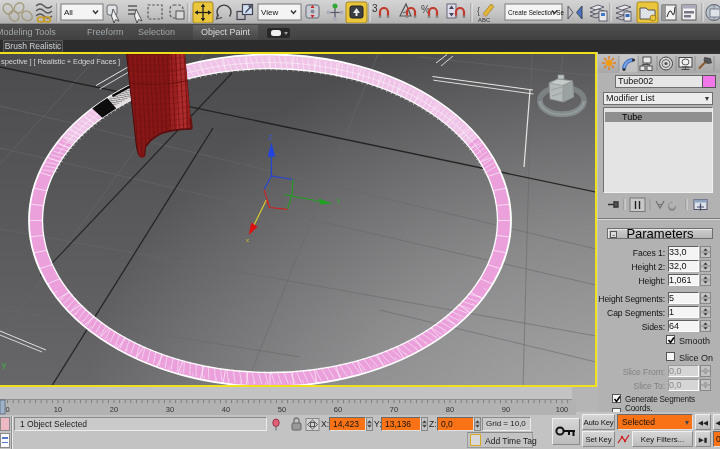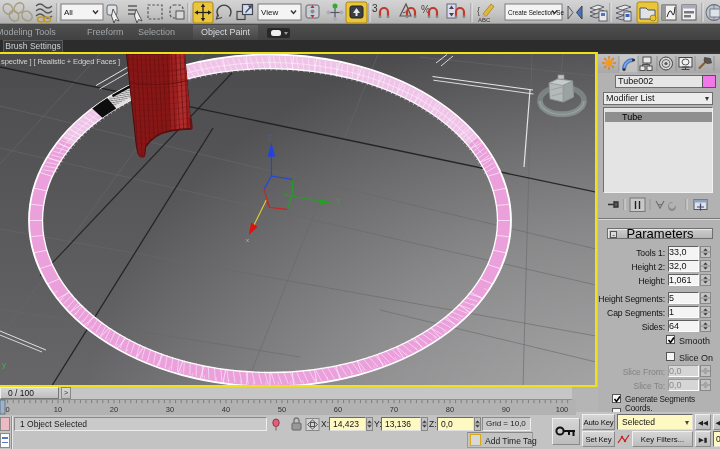--- a/index.html
+++ b/index.html
@@ -1,19 +1,19 @@
 <!DOCTYPE html>
 <html><head><meta charset="utf-8">
 <style>
 html,body{margin:0;padding:0;}
 *{box-sizing:border-box;}
 #root{position:relative;width:720px;height:449px;overflow:hidden;font-family:"Liberation Sans",sans-serif;background:#c3c3c3;}
 .abs{position:absolute;}
 .sunk{position:absolute;background:#cacaca;border-top:1px solid #8a8a8a;border-left:1px solid #8a8a8a;border-bottom:1px solid #ededed;border-right:1px solid #ededed;font-size:8.5px;color:#1a1a1a;}
-.winp{position:absolute;background:#fef9c3;border-top:1px solid #6a6a6a;border-left:1px solid #6a6a6a;border-bottom:1px solid #e0e0e0;border-right:1px solid #e0e0e0;font-size:8.5px;color:#111;}
+.winp{position:absolute;background:#f97316;border-top:1px solid #6a6a6a;border-left:1px solid #6a6a6a;border-bottom:1px solid #e0e0e0;border-right:1px solid #e0e0e0;font-size:8.5px;color:#111;}
 .rbut{position:absolute;background:linear-gradient(#d6d6d6,#bcbcbc);border:1px solid #8a8a8a;border-top-color:#efefef;border-left-color:#efefef;font-size:8px;color:#111;text-align:center;}
 .lbl{position:absolute;font-size:8.5px;color:#1a1a1a;}
 .plbl{position:absolute;font-size:8.6px;color:#111;text-align:right;letter-spacing:-0.1px;}
 .pfld{position:absolute;background:#f4f4f4;border-top:1px solid #5f5f5f;border-left:1px solid #5f5f5f;border-bottom:1px solid #fdfdfd;border-right:1px solid #fdfdfd;font-size:9px;color:#111;}
 .dfld{background:#d6d6d6;color:#8a8a8a;border-top-color:#9a9a9a;border-left-color:#9a9a9a;}
 .spin{position:absolute;width:11px;background:#c2c2c2;border:1px solid #888;}
 </style></head>
 <body>
 <div id="root">
 <div class="abs" style="left:0;top:0;width:720px;height:25px;background:linear-gradient(#d4d4d4,#c4c4c4 55%,#aeaeae)">
@@ -149,21 +149,21 @@
   <span class="abs" style="left:-4px;top:2px">Modeling Tools</span>
   <span class="abs" style="left:87px;top:2px">Freeform</span>
   <span class="abs" style="left:138px;top:2px">Selection</span>
   <div class="abs" style="left:193px;top:0;width:65px;height:15px;background:linear-gradient(#646464,#454545);color:#d6dade;text-align:center;line-height:15px">Object Paint</div>
   <div class="abs" style="left:267px;top:3px;width:23px;height:10px;background:#282828;border-radius:2px">
         <div class="abs" style="left:4px;top:2px;width:10px;height:6px;background:#f0f0f0;border-radius:2.5px"></div>
         <div class="abs" style="left:16.5px;top:3.5px;width:0;height:0;border-left:2.8px solid transparent;border-right:2.8px solid transparent;border-top:3.5px solid #999"></div>
       </div>
 </div>
 <div class="abs" style="left:0;top:40px;width:720px;height:12px;background:#2c2c2c">
-  <div class="abs" style="left:3px;top:0;width:60px;height:12px;background:#3a3a3a;border:1px solid #5a5a5a;border-bottom:none;color:#ccd0d4;font-size:8.5px;text-align:center;line-height:11px">Brush Settings</div>
+  <div class="abs" style="left:3px;top:0;width:60px;height:12px;background:#3a3a3a;border:1px solid #5a5a5a;border-bottom:none;color:#ccd0d4;font-size:8.5px;text-align:center;line-height:11px">Brush Realistic</div>
 </div>
 <div class="abs" style="left:0;top:52px">
       <svg width="597" height="335" style="display:block">
         <defs>
           <linearGradient id="vbg" x1="0" y1="0" x2="0" y2="1">
             <stop offset="0" stop-color="#4b4b4d"></stop>
             <stop offset="1" stop-color="#676769"></stop>
           </linearGradient>
           <radialGradient id="glow" cx="0.5" cy="0.5" r="0.5">
             <stop offset="0" stop-color="#ffffff" stop-opacity="0.45"></stop>
@@ -326,21 +326,21 @@
           <rect x="96" y="2.5" width="13" height="3" fill="#8fa3c0"></rect>
           <path d="M99 10 L106 10 M102.5 6.5 L102.5 13.5" stroke="#446" stroke-width="1.2"></path>
         </svg>
       </div>
       <div class="abs" style="left:0;top:166px;width:122px;height:2px;border-top:1px solid #787878;border-bottom:1px solid #d8d8d8"></div>
     </div>
 <div class="abs" style="left:607px;top:228px;width:106px;height:11px;background:linear-gradient(#cecece,#b6b6b6);border:1px solid #6e6e6e;box-shadow:inset 1px 1px 0 #e8e8e8">
       <div class="abs" style="left:2px;top:1.5px;width:7px;height:7px;background:#dcdcdc;border:1px solid #555;font-size:8px;line-height:5px;text-align:center;color:#111">-</div>
       <div style="width:100%;text-align:center;font-size:13px;color:#000;line-height:10px">Parameters</div>
     </div>
-    <div class="plbl" style="left:555px;top:247.5px;width:110px">Tools 1:</div>
+    <div class="plbl" style="left:555px;top:247.5px;width:110px">Faces 1:</div>
     <div class="pfld" style="left:668px;top:246px;width:31px;height:18px;line-height:10px">33,0</div>
     <div class="spin" style="left:700px;top:246px;height:12px;width:11px">
       <svg width="9" height="10" style="display:block">
         <line x1="0" y1="5.0" x2="9" y2="5.0" stroke="#8a8a8a"></line>
         <path d="M4.5 1.4 L2.3 3.8 L6.7 3.8 Z" fill="#333"></path>
         <path d="M4.5 8.6 L2.3 6.2 L6.7 6.2 Z" fill="#333"></path>
       </svg>
     </div>
     <div class="plbl" style="left:555px;top:261.5px;width:110px">Height 2:</div>
     <div class="pfld" style="left:668px;top:260px;width:31px;height:12px;line-height:10px">32,0</div>
@@ -417,24 +417,20 @@
     </div>
     <div class="abs" style="left:612px;top:394px;width:9px;height:9px;background:#f6f6f6;border:1px solid #555">
       <svg width="9" height="9" style="display:block">
         <path d="M1.5 4 L3.5 6.5 L7 1.5" stroke="#000" stroke-width="1.6" fill="none"></path>
       </svg>
     </div>
     <div class="lbl" style="left:625px;top:394.5px;font-size:8.2px;letter-spacing:-0.2px">Generate Segments Coords.</div>
     <div class="abs" style="left:612px;top:408px;width:9px;height:9px;background:#f6f6f6;border:1px solid #555">
       <svg width="9" height="9" style="display:block"></svg>
     </div>
-<div class="abs" style="left:0;top:387px;width:576px;height:12px;background:#c6c6c6">
-  <div class="abs" style="left:0;top:0;width:59px;height:12px;background:linear-gradient(#d8d8d8,#bdbdbd);border:1px solid #777;border-top-color:#eee;border-left-color:#eee;font-size:8.5px;color:#111;text-align:left;padding-left:7px;line-height:10px">0 / 100</div>
-  <div class="abs" style="left:61px;top:0;width:10px;height:12px;background:linear-gradient(#d8d8d8,#bdbdbd);border:1px solid #888;font-size:7px;color:#333;text-align:center;line-height:10px">&gt;</div>
-</div>
 <div class="abs" style="left:572px;top:387px;width:26px;height:28px;background:#b5b5b5"></div>
 <div class="abs" style="left:0;top:399px;width:576px;height:16px">
       <svg width="576" height="16" style="display:block">
         <rect x="0" y="0" width="576" height="16" fill="#b2b2b2"></rect>
         <rect x="0" y="0" width="572" height="1" fill="#8e8e8e"></rect>
         <path d="M2.0 1 L2.0 4.2M7.6 1 L7.6 4.2M13.2 1 L13.2 4.2M18.8 1 L18.8 4.2M24.4 1 L24.4 4.2M30.0 1 L30.0 4.2M35.6 1 L35.6 4.2M41.2 1 L41.2 4.2M46.8 1 L46.8 4.2M52.4 1 L52.4 4.2M58.0 1 L58.0 4.2M63.6 1 L63.6 4.2M69.2 1 L69.2 4.2M74.8 1 L74.8 4.2M80.4 1 L80.4 4.2M86.0 1 L86.0 4.2M91.6 1 L91.6 4.2M97.2 1 L97.2 4.2M102.8 1 L102.8 4.2M108.4 1 L108.4 4.2M114.0 1 L114.0 4.2M119.6 1 L119.6 4.2M125.2 1 L125.2 4.2M130.8 1 L130.8 4.2M136.4 1 L136.4 4.2M142.0 1 L142.0 4.2M147.6 1 L147.6 4.2M153.2 1 L153.2 4.2M158.8 1 L158.8 4.2M164.4 1 L164.4 4.2M170.0 1 L170.0 4.2M175.6 1 L175.6 4.2M181.2 1 L181.2 4.2M186.8 1 L186.8 4.2M192.4 1 L192.4 4.2M198.0 1 L198.0 4.2M203.6 1 L203.6 4.2M209.2 1 L209.2 4.2M214.8 1 L214.8 4.2M220.4 1 L220.4 4.2M226.0 1 L226.0 4.2M231.6 1 L231.6 4.2M237.2 1 L237.2 4.2M242.8 1 L242.8 4.2M248.4 1 L248.4 4.2M254.0 1 L254.0 4.2M259.6 1 L259.6 4.2M265.2 1 L265.2 4.2M270.8 1 L270.8 4.2M276.4 1 L276.4 4.2M282.0 1 L282.0 4.2M287.6 1 L287.6 4.2M293.2 1 L293.2 4.2M298.8 1 L298.8 4.2M304.4 1 L304.4 4.2M310.0 1 L310.0 4.2M315.6 1 L315.6 4.2M321.2 1 L321.2 4.2M326.8 1 L326.8 4.2M332.4 1 L332.4 4.2M338.0 1 L338.0 4.2M343.6 1 L343.6 4.2M349.2 1 L349.2 4.2M354.8 1 L354.8 4.2M360.4 1 L360.4 4.2M366.0 1 L366.0 4.2M371.6 1 L371.6 4.2M377.2 1 L377.2 4.2M382.8 1 L382.8 4.2M388.4 1 L388.4 4.2M394.0 1 L394.0 4.2M399.6 1 L399.6 4.2M405.2 1 L405.2 4.2M410.8 1 L410.8 4.2M416.4 1 L416.4 4.2M422.0 1 L422.0 4.2M427.6 1 L427.6 4.2M433.2 1 L433.2 4.2M438.8 1 L438.8 4.2M444.4 1 L444.4 4.2M450.0 1 L450.0 4.2M455.6 1 L455.6 4.2M461.2 1 L461.2 4.2M466.8 1 L466.8 4.2M472.4 1 L472.4 4.2M478.0 1 L478.0 4.2M483.6 1 L483.6 4.2M489.2 1 L489.2 4.2M494.8 1 L494.8 4.2M500.4 1 L500.4 4.2M506.0 1 L506.0 4.2M511.6 1 L511.6 4.2M517.2 1 L517.2 4.2M522.8 1 L522.8 4.2M528.4 1 L528.4 4.2M534.0 1 L534.0 4.2M539.6 1 L539.6 4.2M545.2 1 L545.2 4.2M550.8 1 L550.8 4.2M556.4 1 L556.4 4.2M562.0 1 L562.0 4.2M567.6 1 L567.6 4.2" stroke="#6e6e6e" stroke-width="1" opacity="0.75"></path>
         <text x="58" y="12.5" font-size="7.5" fill="#333" text-anchor="middle">10</text>
         <text x="114" y="12.5" font-size="7.5" fill="#333" text-anchor="middle">20</text>
         <text x="170" y="12.5" font-size="7.5" fill="#333" text-anchor="middle">30</text>
         <text x="226" y="12.5" font-size="7.5" fill="#333" text-anchor="middle">40</text>

